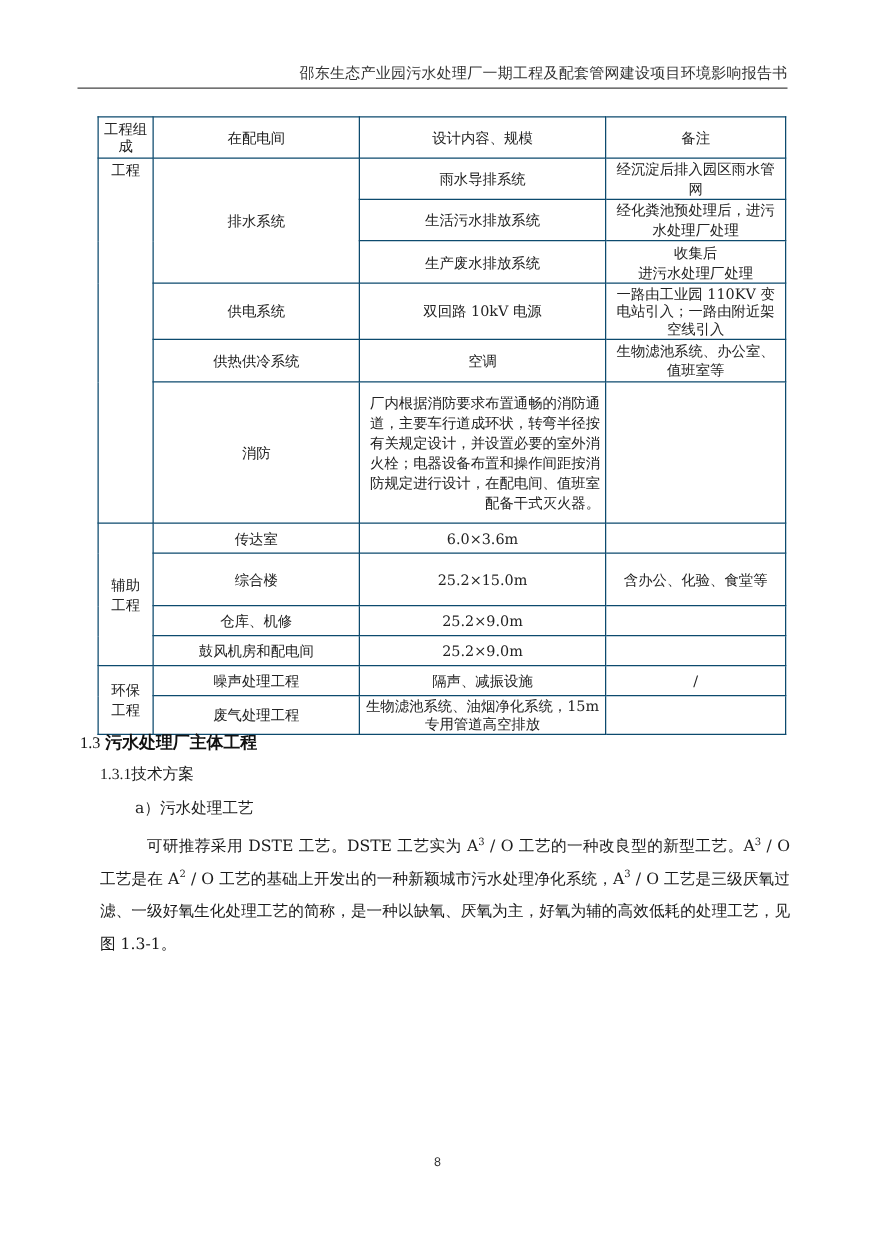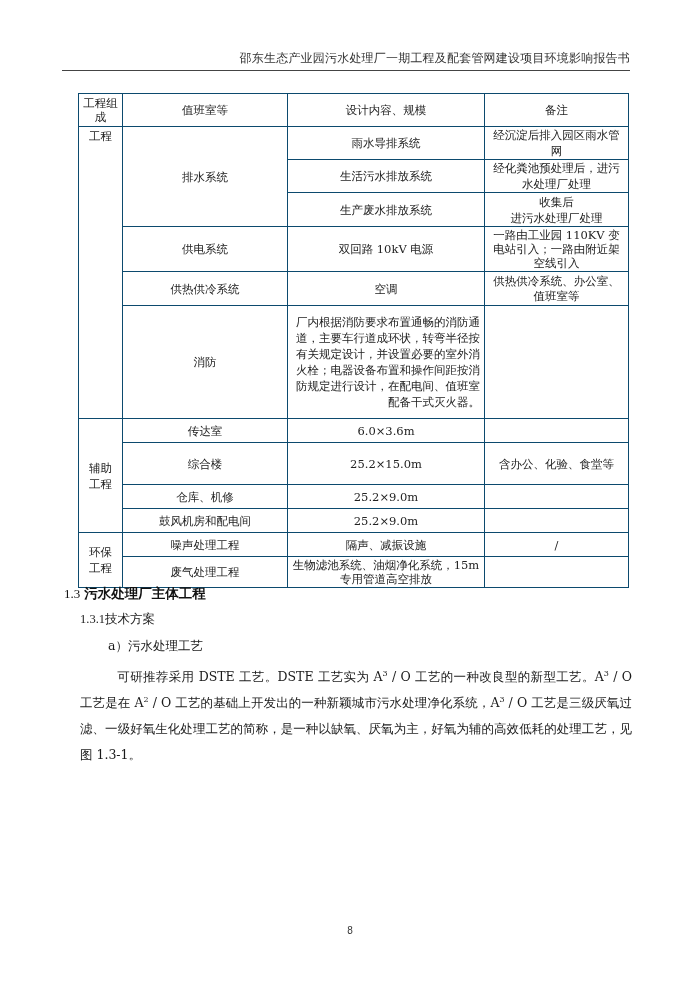--- a/index.html
+++ b/index.html
@@ -38,21 +38,21 @@
 <table class="spec">
   <colgroup>
     <col style="width:44px">
       <col style="width:165px">
       <col style="width:197px">
       <col style="width:144px">
   </colgroup>
   <tbody>
       <tr style="height:33px">
     <td style="line-height:14px">工程组成</td>
-    <td>值班室等</td>
+    <td>在配电间</td>
     <td>设计内容、规模</td>
     <td>备注</td>
   </tr>
   <tr style="height:33px">
     <td rowspan="6" class="grp">工程</td>
     <td rowspan="3">排水系统</td>
     <td>雨水导排系统</td>
     <td>经沉淀后排入园区雨水管网</td>
   </tr>
   <tr style="height:33px">
@@ -65,21 +65,21 @@
 进污水处理厂处理</td>
   </tr>
   <tr style="height:45px">
     <td>供电系统</td>
     <td>双回路 10kV 电源</td>
     <td style="line-height:14px">一路由工业园 110KV 变电站引入；一路由附近架空线引入</td>
   </tr>
   <tr style="height:34px">
     <td>供热供冷系统</td>
     <td>空调</td>
-    <td style="line-height:15px">供热供冷系统、办公室、值班室等</td>
+    <td style="line-height:15px">生物滤池系统、办公室、值班室等</td>
   </tr>
   <tr style="height:113px">
     <td>消防</td>
     <td class="left" style="padding:0 4px 0 5px">厂内根据消防要求布置通畅的消防通道，主要车行道成环状，转弯半径按有关规定设计，并设置必要的室外消火栓；电器设备布置和操作间距按消防规定进行设计，在配电间、值班室配备干式灭火器。</td>
     <td></td>
   </tr>
   <tr style="height:24px">
     <td rowspan="4" class="grp-mid" style="padding:0 8px">辅助工程</td>
     <td>传达室</td>
     <td>6.0×3.6m</td>

